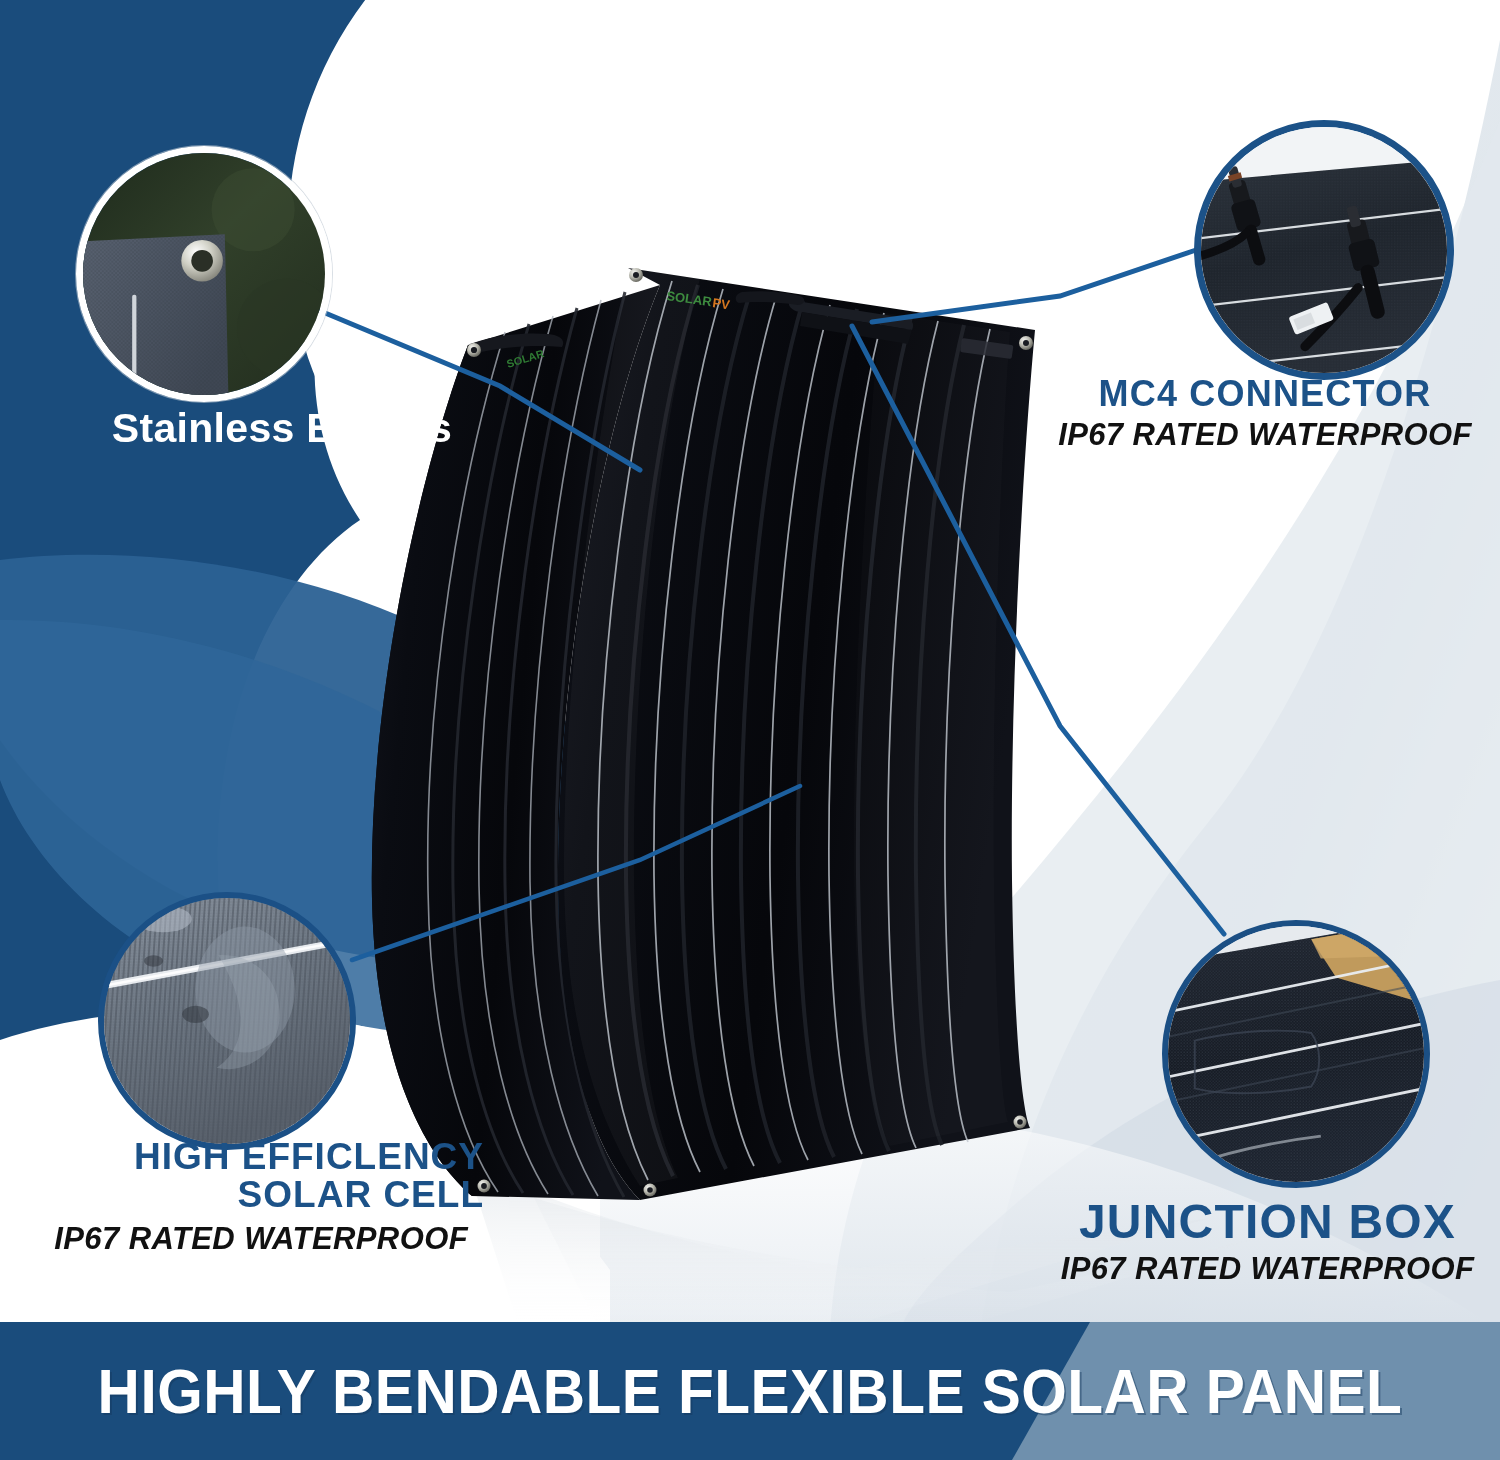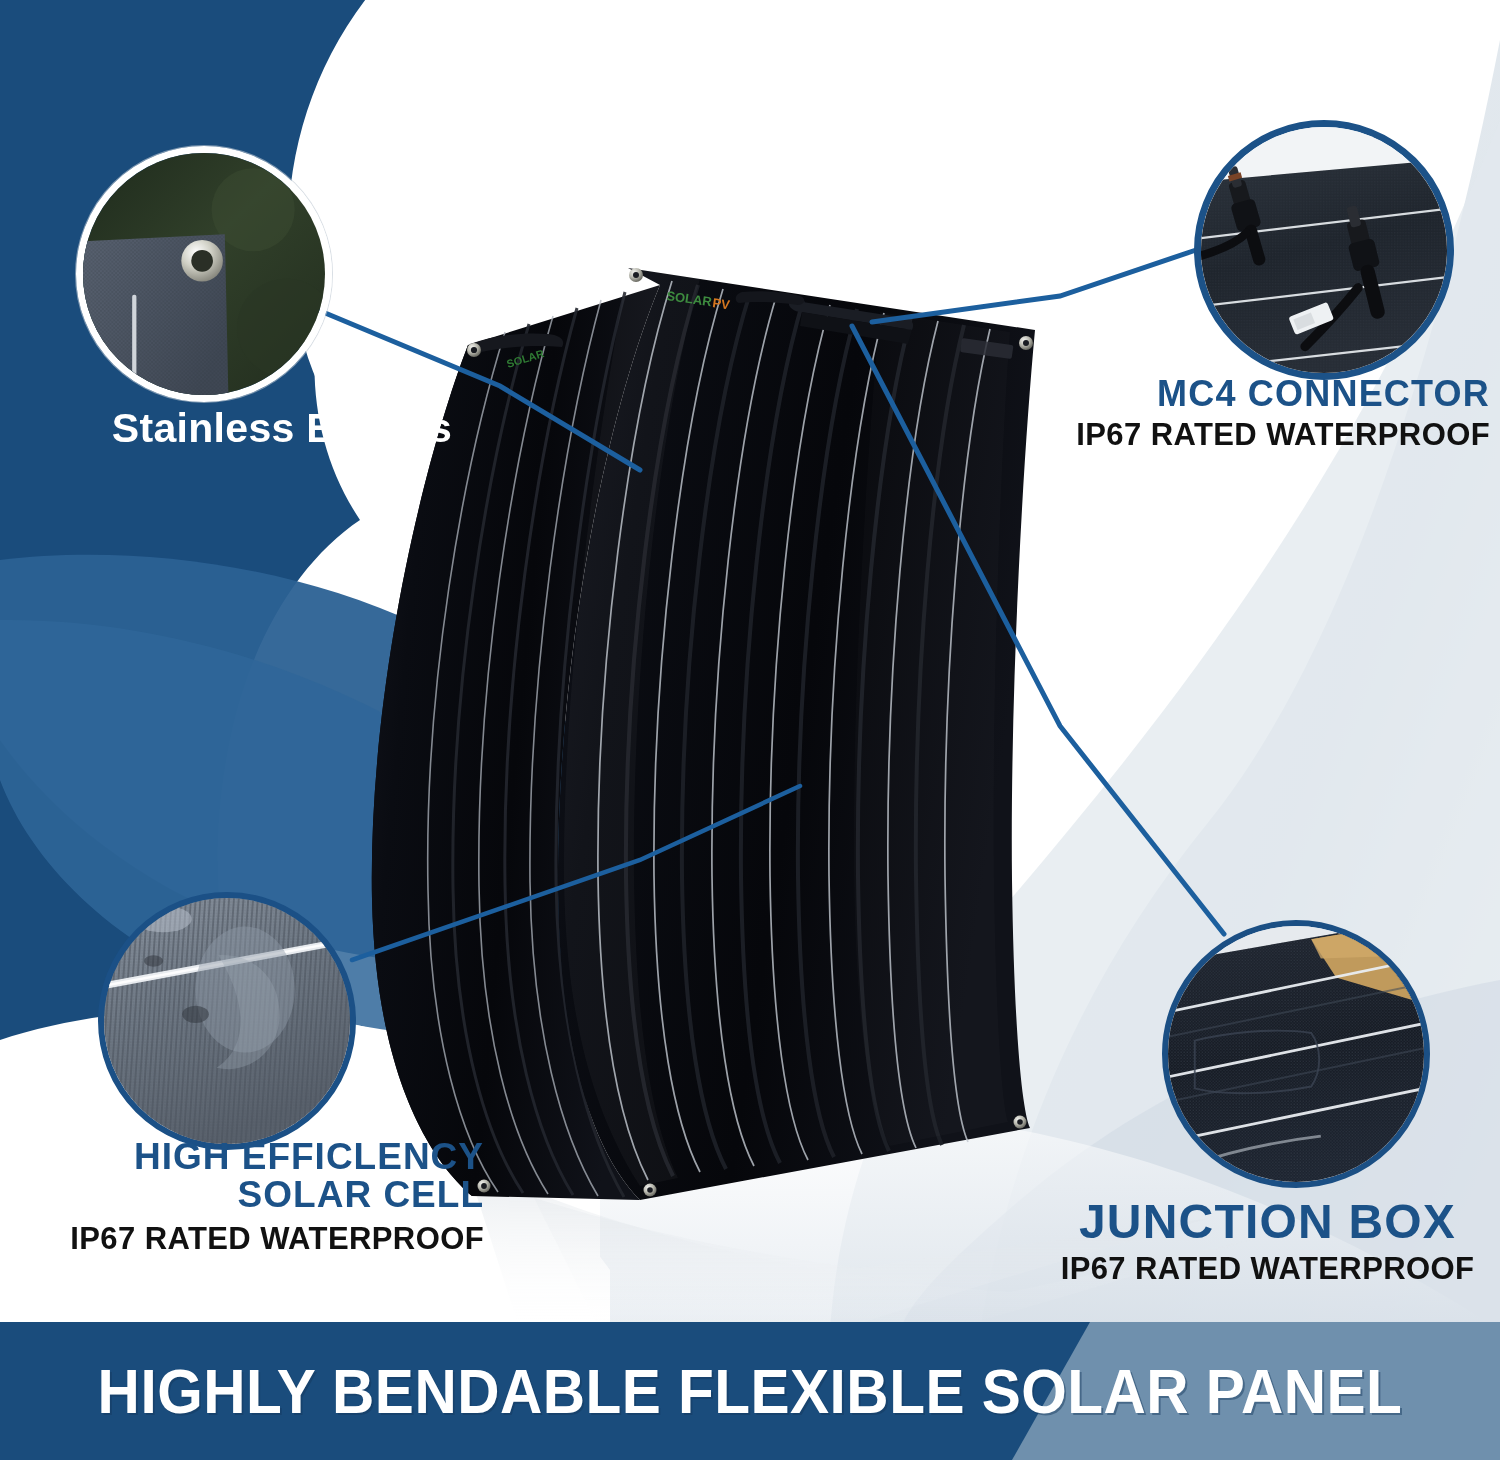--- a/index.html
+++ b/index.html
@@ -19,27 +19,27 @@
   #mc4-callout{left:1194px;top:120px;width:260px;height:260px;
       border:7px solid #1c5288;box-sizing:border-box;}
   #cell-callout{left:98px;top:892px;width:258px;height:258px;
       border:6px solid #1b5086;box-sizing:border-box;}
   #jbox-callout{left:1162px;top:920px;width:268px;height:268px;
       border:6px solid #1b4f84;box-sizing:border-box;}
 
   
   .cap{position:absolute;}
   .cap .t1{margin:0;line-height:1.02;}
-  .cap .t2{margin:0;line-height:1.02;}
+  .cap .t2{margin:16px;line-height:1.02;font-style:italic;}
 
   #cap-eyelets{left:22px;top:408px;width:430px;text-align:right;}
   #cap-eyelets .t1{font-size:41px;font-weight:700;color:#ffffff;letter-spacing:.3px;}
   #cap-eyelets .t2{font-size:34px;font-weight:700;color:#0b0b0b;letter-spacing:.2px;margin-top:8px;}
 
-  #cap-mc4{left:1040px;top:376px;width:450px;text-align:right;}
+  #cap-mc4{left:1040px;top:376px;width:450px;text-align:center;}
   #cap-mc4 .t1{font-size:36px;font-weight:700;color:#1c5288;letter-spacing:1.2px;}
   #cap-mc4 .t2{font-size:31px;font-weight:700;color:#111;letter-spacing:.4px;margin-top:6px;}
 
   #cap-cell{left:14px;top:1138px;width:470px;text-align:right;}
   #cap-cell .t1{font-size:37px;font-weight:700;color:#1c5288;letter-spacing:1px;}
   #cap-cell .t2{font-size:31px;font-weight:700;color:#111;letter-spacing:.4px;margin-top:10px;}
 
   #cap-jbox{left:1040px;top:1198px;width:455px;text-align:center;}
   #cap-jbox .t1{font-size:48px;font-weight:700;color:#1c5288;letter-spacing:1.2px;}
   #cap-jbox .t2{font-size:31px;font-weight:700;color:#111;letter-spacing:.4px;margin-top:6px;}

